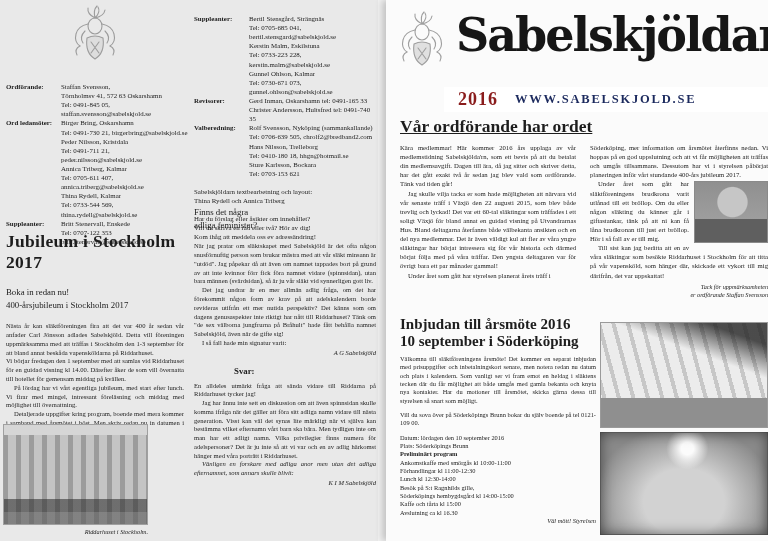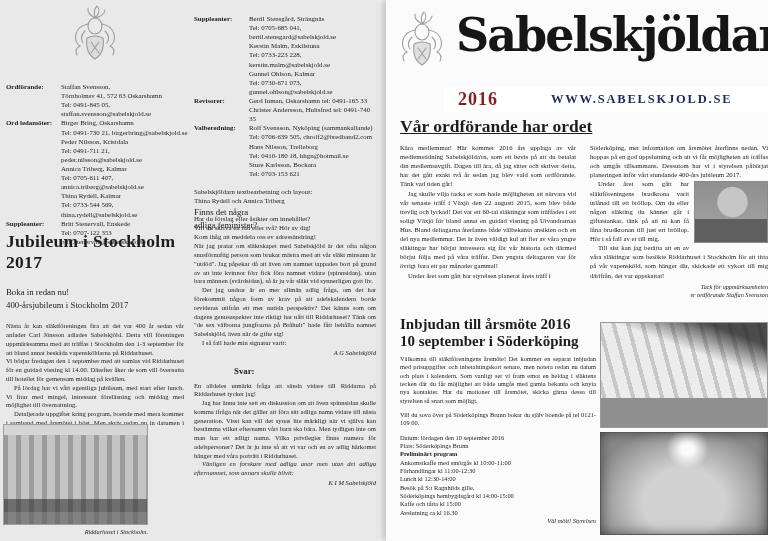--- a/index.html
+++ b/index.html
@@ -52,24 +52,24 @@
     background:#fbfbfb;box-shadow:-4px 0 7px rgba(0,0,0,.20);
   }
   .crest-right{position:absolute;left:6px;top:6px;width:60px;height:84px;opacity:.85;}
   .masthead-title{
     position:absolute;left:70px;top:8px;white-space:nowrap;
     font-family:"DejaVu Serif",serif;font-weight:bold;font-size:46px;
     letter-spacing:-2px;color:#161616;
   }
   .year-strip{
     position:absolute;left:58px;top:87px;right:0;height:25px;background:#ffffff;
-    display:flex;align-items:center;gap:5px;padding-left:14px;box-sizing:border-box;
+    display:flex;align-items:center;gap:17px;padding-left:14px;box-sizing:border-box;
   }
   .year{color:#8a1c1c;font-size:18px;font-weight:bold;letter-spacing:1px;}
-  .site-url{color:#1c2a5e;font-size:12.5px;font-weight:bold;letter-spacing:1.8px;margin-left:48px;}
+  .site-url{color:#1c2a5e;font-size:12.5px;font-weight:bold;letter-spacing:1.8px;}
   .ord-title{position:absolute;left:14px;top:116px;font-size:17.5px;font-weight:bold;margin:0;text-decoration:underline;}
   .ord-col{position:absolute;top:143px;font-size:6.7px;line-height:1.36;text-align:justify;}
   .ord-col.c1{left:14px;width:176px;}
   .ord-col.c2{left:204px;width:178px;}
   .ord-col p{margin:0;}
   .ord-col p.ind{text-indent:8px;}
   .portrait-photo{
     float:right;width:74px;height:62px;margin:2px 0 3px 5px;
     background:
       radial-gradient(circle at 52% 34%,#c6c6c6 0 26%,rgba(0,0,0,0) 28%),

